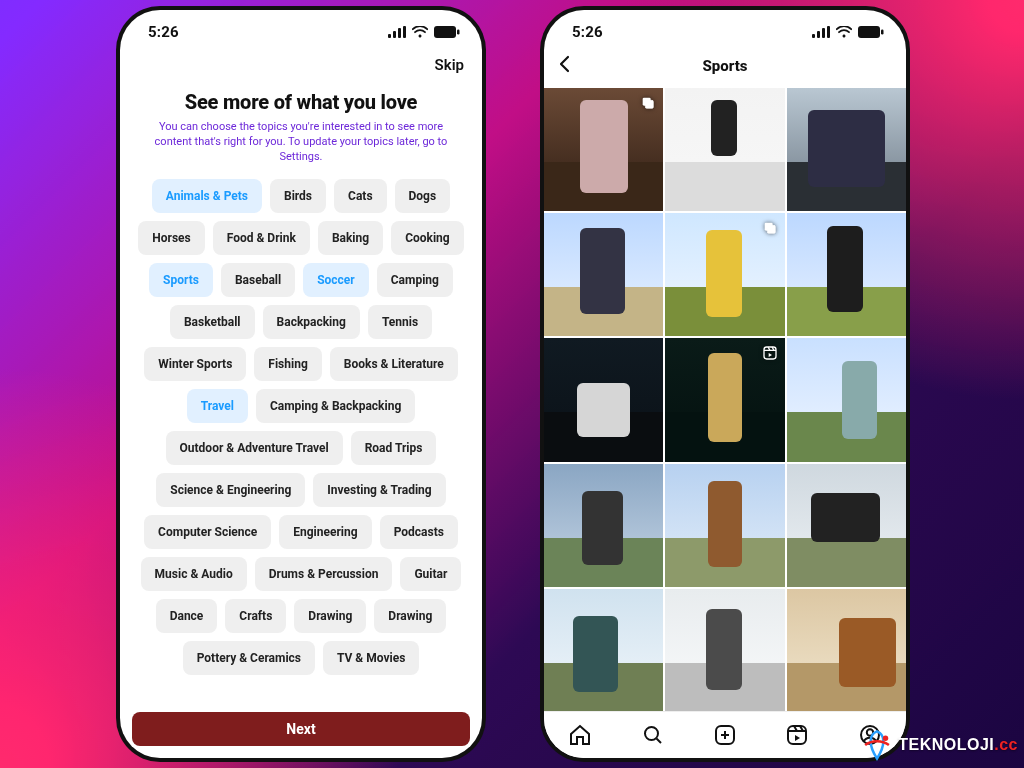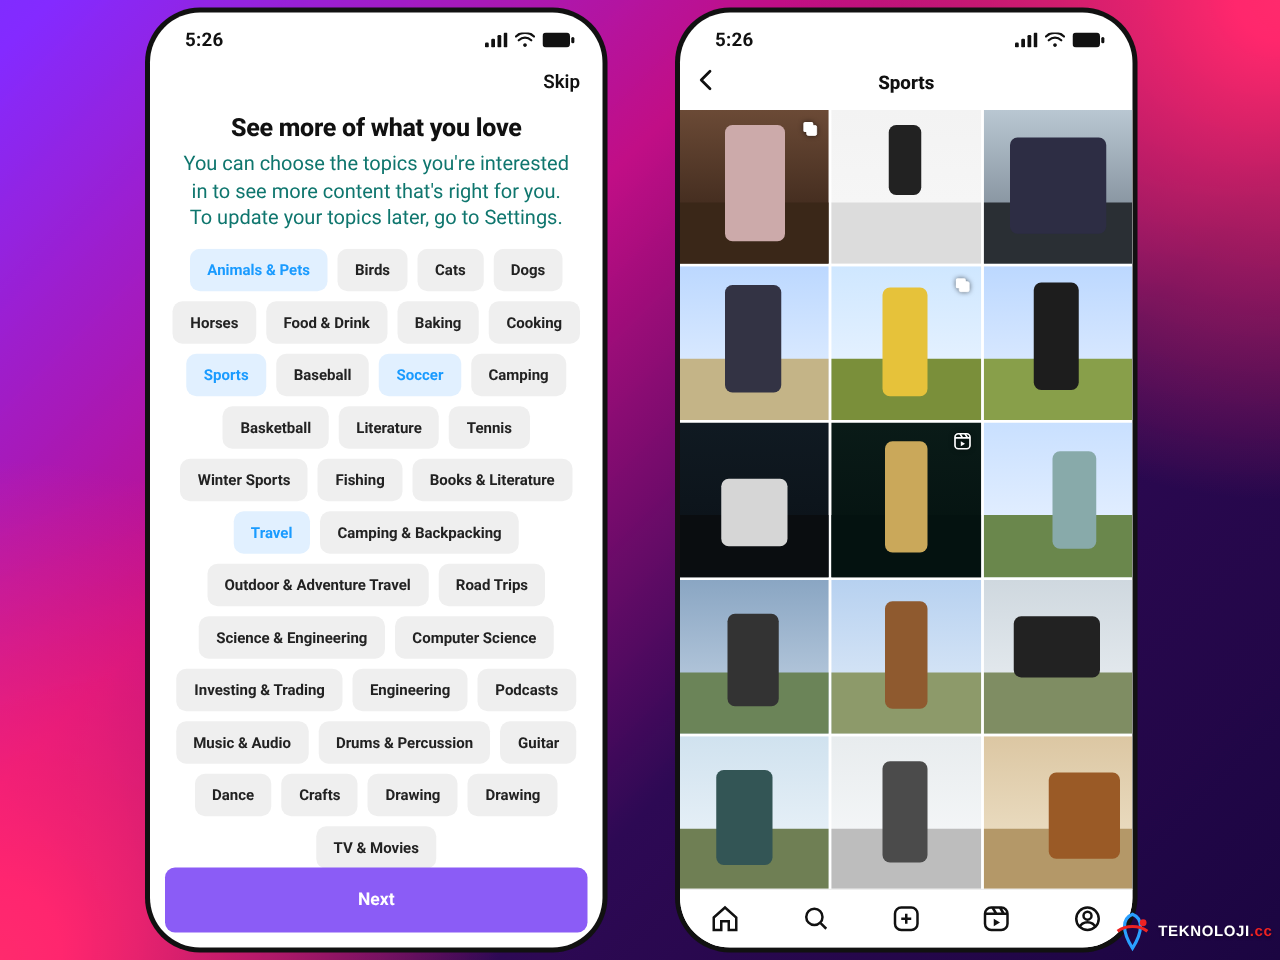--- a/index.html
+++ b/index.html
@@ -78,23 +78,23 @@
   .title {
     text-align: center;
     font-size: 20px;
     font-weight: 800;
     color: #111;
     margin: 16px 16px 6px;
     letter-spacing: -0.2px;
   }
   .subtitle {
     text-align: center;
-    font-size: 16px;
+    font-size: 11px;
     line-height: 1.35;
-    color: #0f766e;
+    color: #6d28d9;
     margin: 0 24px 14px;
   }
   .chips {
     display: flex;
     flex-wrap: wrap;
     justify-content: center;
     gap: 8px 8px;
     padding: 0 6px;
     overflow-y: auto;
   }
@@ -110,22 +110,22 @@
   }
   .chip.selected {
     background: #e1f0ff;
     color: #1a9bff;
   }
   .primary-btn {
     position: absolute;
     left: 12px;
     right: 12px;
     bottom: 12px;
-    height: 52px;
-    background: #8b5cf6;
+    height: 34px;
+    background: #7f1d1d;
     color: #fff;
     border-radius: 8px;
     display: flex;
     align-items: center;
     justify-content: center;
     font-size: 14px;
     font-weight: 700;
     cursor: pointer;
   }
 
@@ -197,21 +197,21 @@
 
   
   .watermark {
     position: absolute;
     right: 6px;
     bottom: 6px;
     display: flex;
     align-items: center;
     gap: 4px;
     font-family: Arial, sans-serif;
-    font-size: 12px;
+    font-size: 16px;
     font-weight: 800;
     color: #fff;
     letter-spacing: 0.5px;
     text-shadow: 0 1px 2px rgba(0,0,0,0.4);
     text-align: right;
   }
   .watermark .dot { color: #e22; }
   .watermark svg { width: 34px; height: 34px; }
   .ground  { position:absolute; left:0; right:0; bottom:0; height:40%; }
   .fig     { position:absolute; border-radius: 6px; }
@@ -259,41 +259,42 @@
         <div class="chip">Dogs</div>
         <div class="chip">Horses</div>
         <div class="chip">Food &amp; Drink</div>
         <div class="chip">Baking</div>
         <div class="chip">Cooking</div>
         <div class="chip selected">Sports</div>
         <div class="chip">Baseball</div>
         <div class="chip selected">Soccer</div>
         <div class="chip">Camping</div>
         <div class="chip">Basketball</div>
-        <div class="chip">Literature</div>
+        <div class="chip">Backpacking</div>
         <div class="chip">Tennis</div>
         <div class="chip">Winter Sports</div>
         <div class="chip">Fishing</div>
         <div class="chip">Books &amp; Literature</div>
         <div class="chip selected">Travel</div>
         <div class="chip">Camping &amp; Backpacking</div>
         <div class="chip">Outdoor &amp; Adventure Travel</div>
         <div class="chip">Road Trips</div>
         <div class="chip">Science &amp; Engineering</div>
+        <div class="chip">Investing &amp; Trading</div>
         <div class="chip">Computer Science</div>
-        <div class="chip">Investing &amp; Trading</div>
         <div class="chip">Engineering</div>
         <div class="chip">Podcasts</div>
         <div class="chip">Music &amp; Audio</div>
         <div class="chip">Drums &amp; Percussion</div>
         <div class="chip">Guitar</div>
         <div class="chip">Dance</div>
         <div class="chip">Crafts</div>
         <div class="chip">Drawing</div>
         <div class="chip">Drawing</div>
+        <div class="chip">Pottery &amp; Ceramics</div>
         <div class="chip">TV &amp; Movies</div>
       </div>
 
     <div class="primary-btn">
       <span>Next</span>
     </div>
   </div>
 </div>
 
 <div class="phone phone-right">

